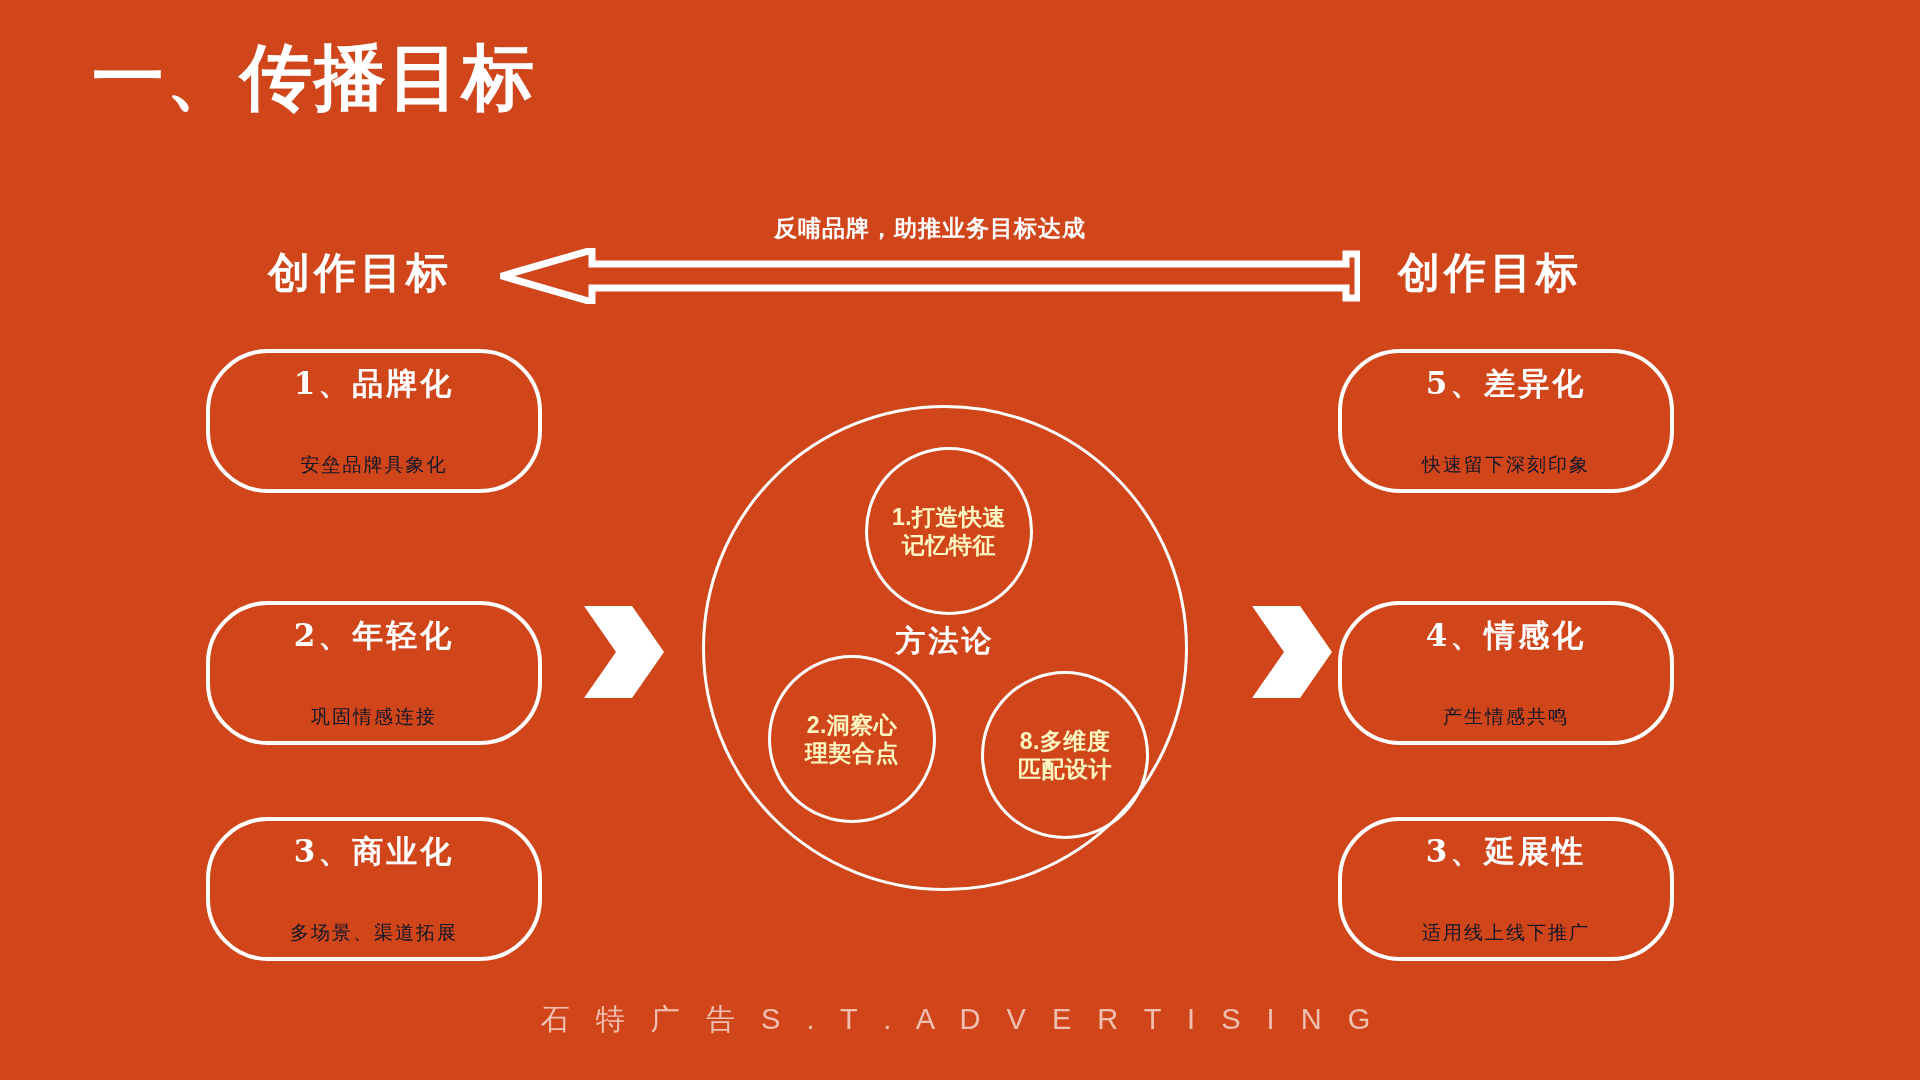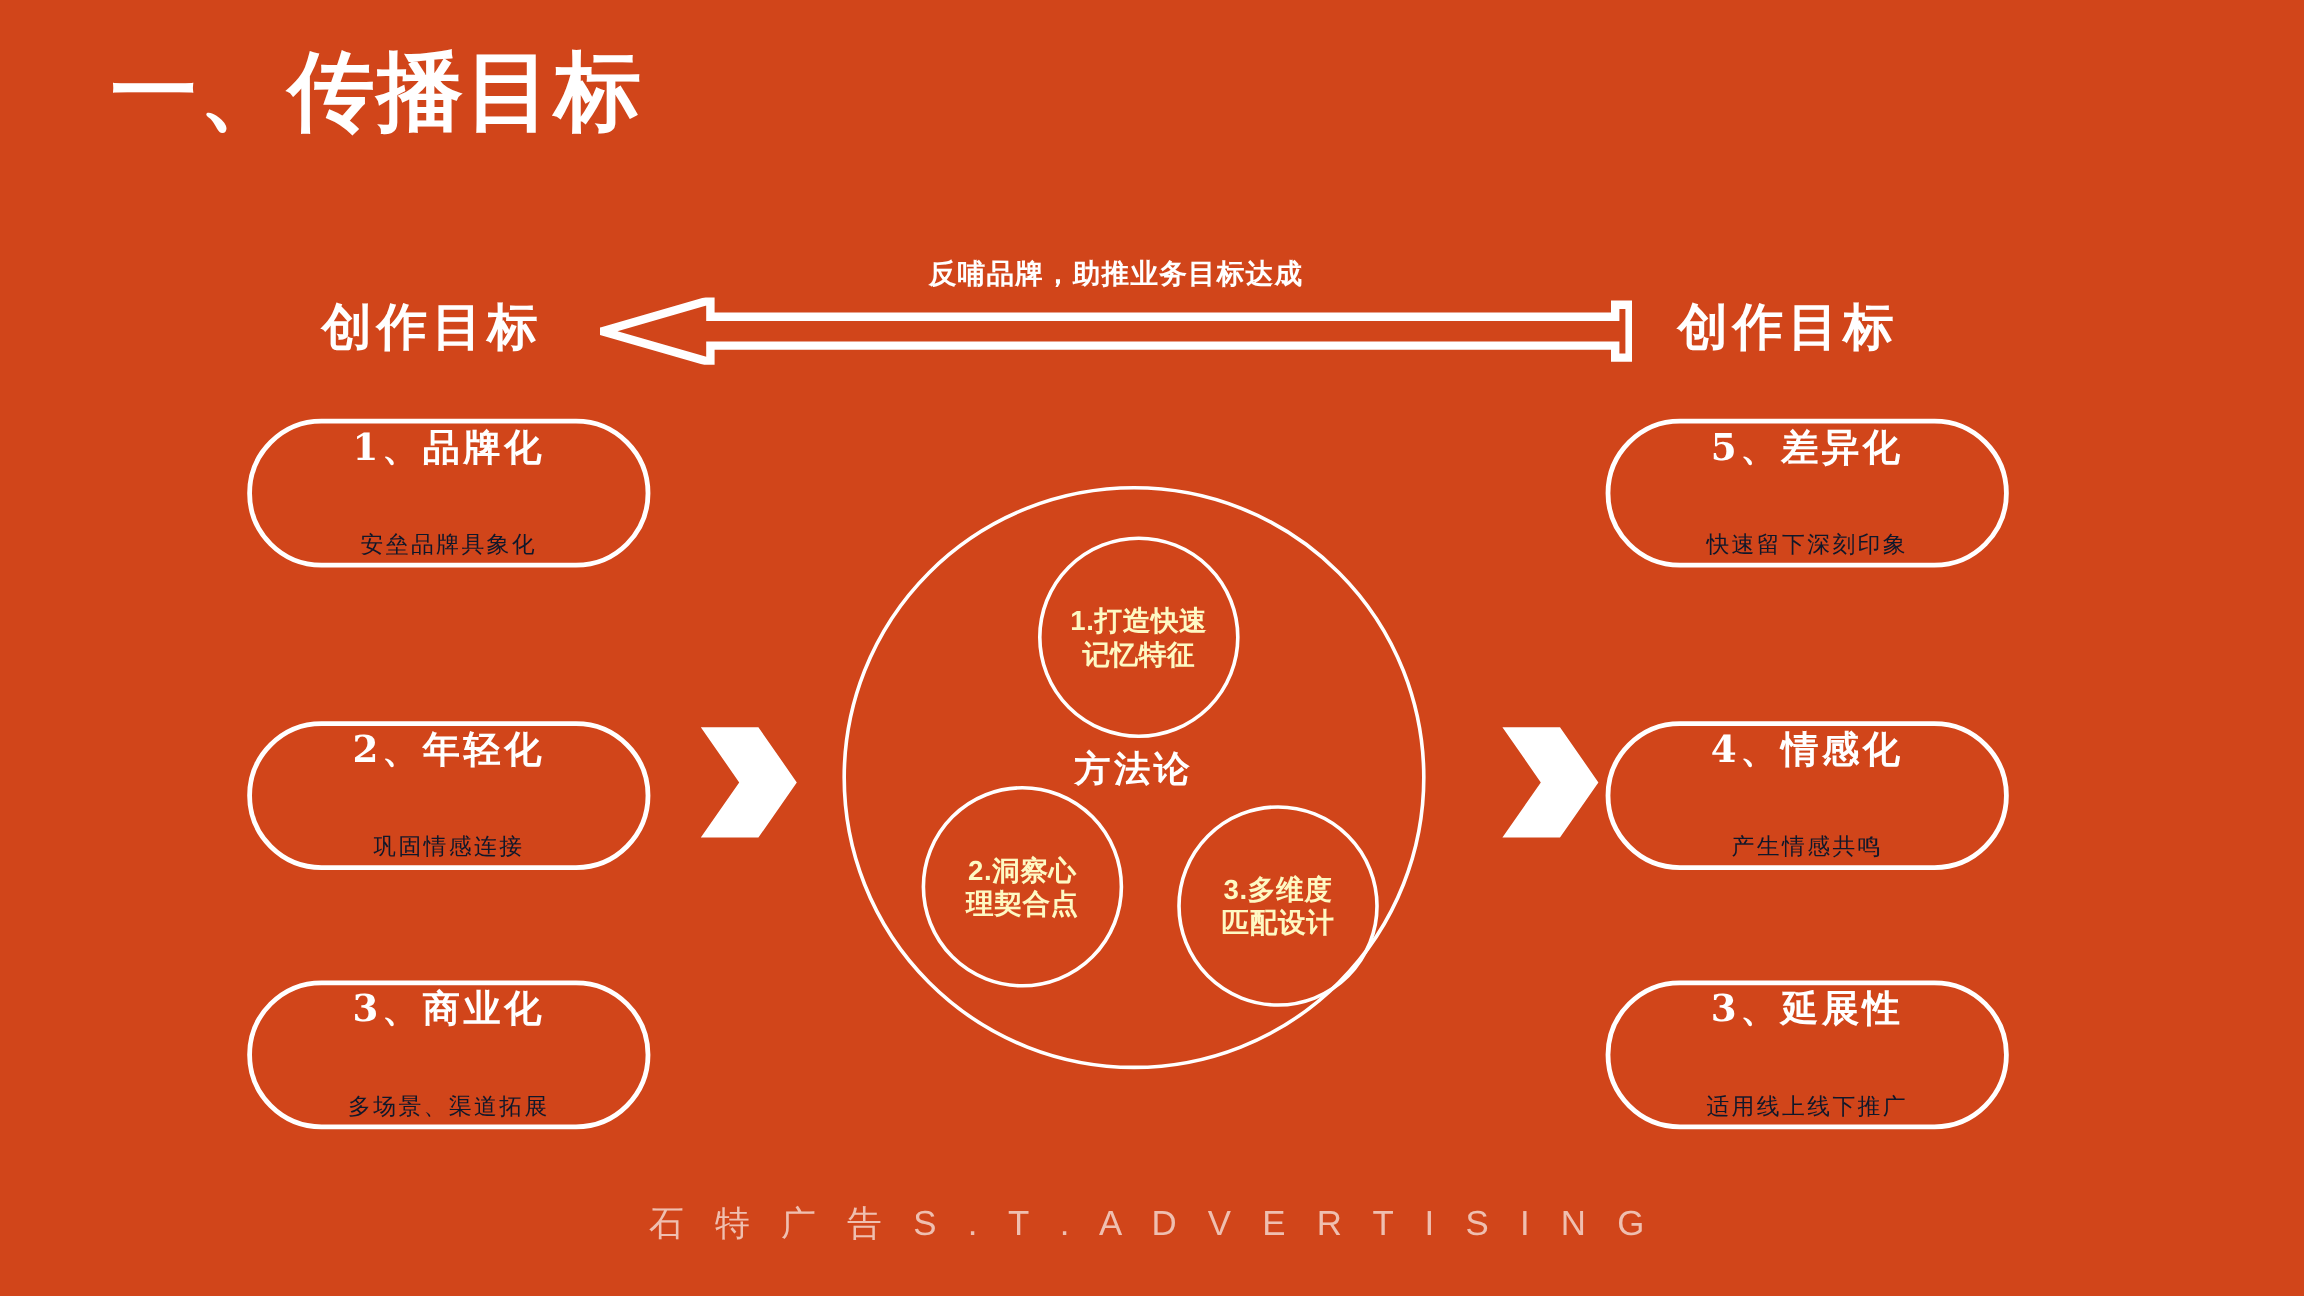--- a/index.html
+++ b/index.html
@@ -63,21 +63,21 @@
     font-weight: bold;
     letter-spacing: 1px;
     white-space: nowrap;
     color: #ffffff;
   }
 
   
   .pill {
     position: absolute;
     width: 336px;
-    height: 124px;
+    height: 144px;
     border: 4px solid #ffffff;
     border-radius: 62px;
     display: flex;
     flex-direction: column;
     align-items: center;
     justify-content: center;
     text-align: center;
     gap: 47px;
   }
   .pill-title {
@@ -252,20 +252,20 @@
 
   <div class="node-circle" id="node-2">
     <div class="node-label">
       <span>2.洞察心</span><br>
       <span>理契合点</span>
     </div>
   </div>
 
   <div class="node-circle" id="node-3">
     <div class="node-label">
-      <span>3.多维度</span><br>
+      <span>8.多维度</span><br>
       <span>匹配设计</span>
     </div>
   </div>
 
 </div>
 
 <div id="footer-brand">石 特 广 告  S . T .  A D V E R T I S I N G</div>
 
 </body></html>

